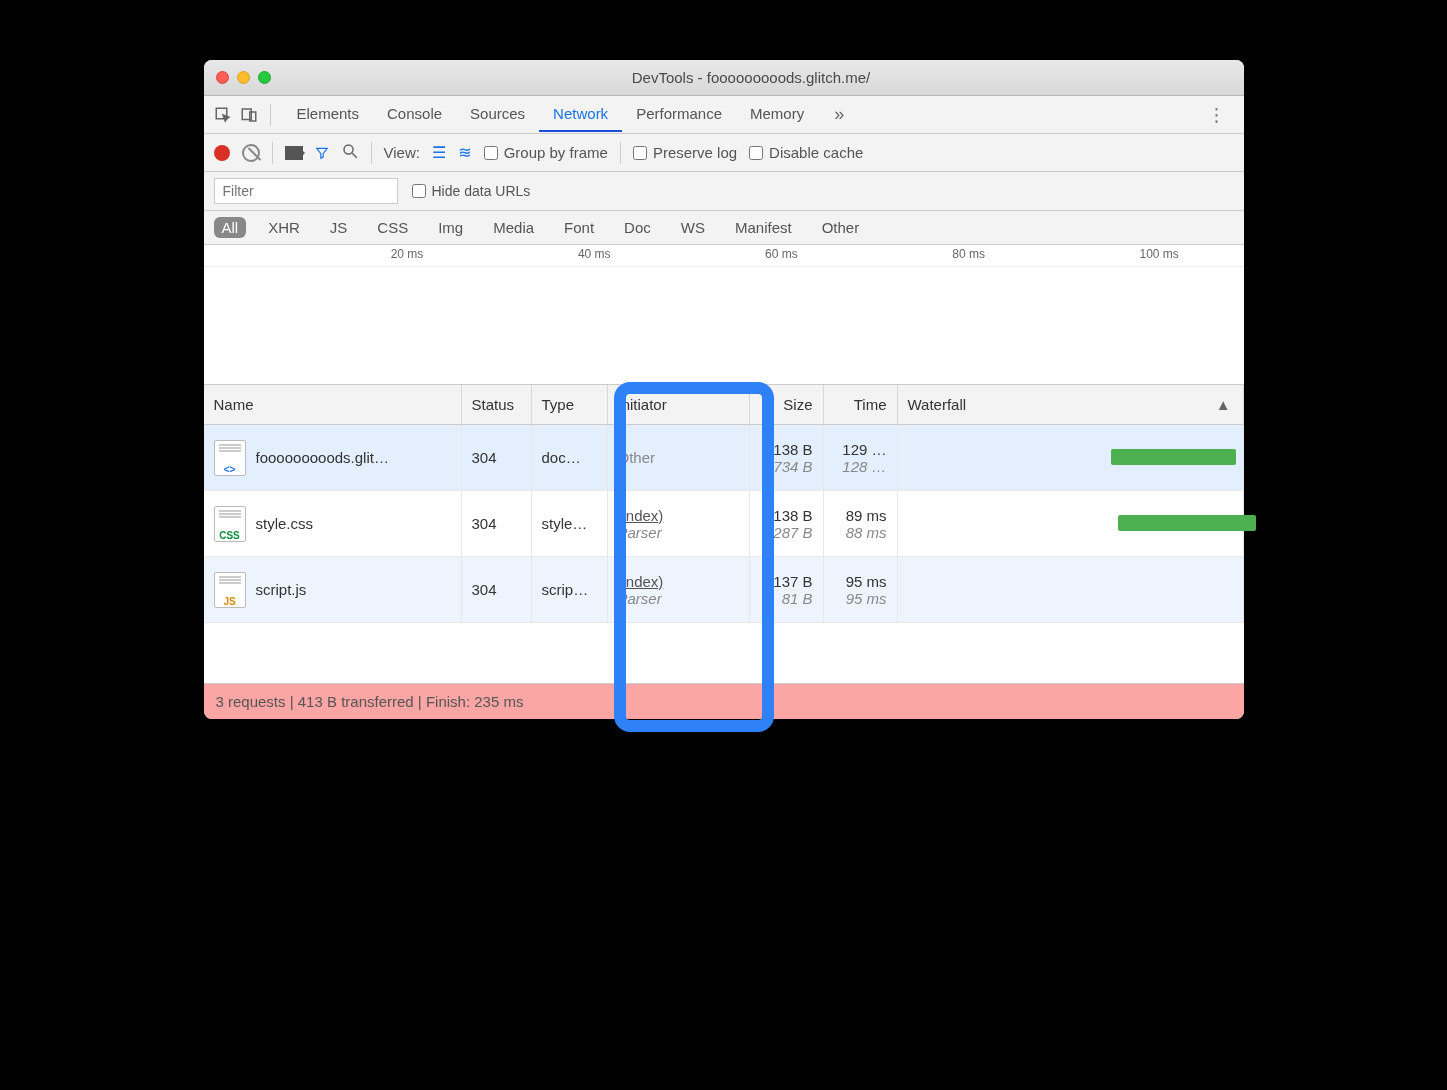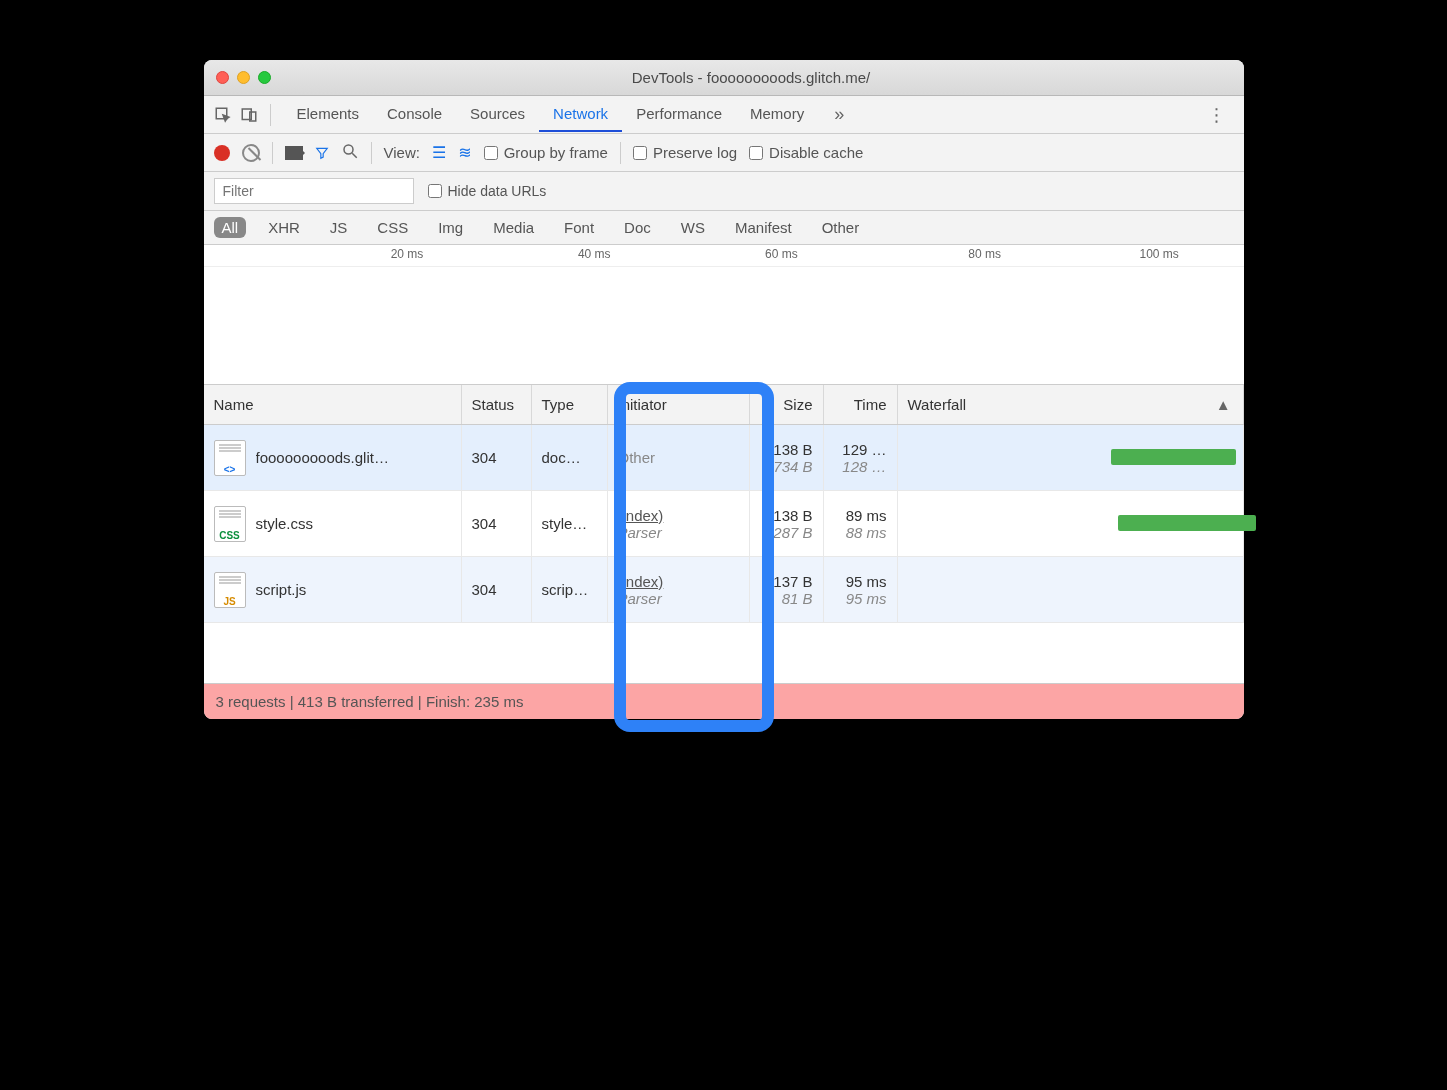--- a/index.html
+++ b/index.html
@@ -78,21 +78,21 @@
     .chk input { width:14px; height:14px; }
     .filterbar {
       background: #f3f3f3;
       border-bottom: 1px solid #ccc;
       padding: 6px 10px;
       display:flex;
       align-items:center;
       gap: 14px;
     }
     .filter-input {
-      width: 200px; height: 26px; border:1px solid #ccc;
+      width: 184px; height: 26px; border:1px solid #ccc;
       background:#fff; padding: 0 8px; font-size:14px; color:#999;
     }
     .filter-types {
       background: #f3f3f3;
       border-bottom: 1px solid #ccc;
       padding: 6px 10px;
       display:flex;
       align-items:center;
       gap: 14px;
       font-size:15px;
@@ -242,21 +242,21 @@
       <span class="type-pill">WS</span>
       <span class="type-pill">Manifest</span>
       <span class="type-pill">Other</span>
     </div>
 
   <div class="timeline">
     <div class="timeline-ruler" id="ticks-host">
         <div class="tick" style="left: 18%;">20 ms</div>
         <div class="tick" style="left: 36%;">40 ms</div>
         <div class="tick" style="left: 54%;">60 ms</div>
-        <div class="tick" style="left: 72%; margin-left: 16px;">80 ms</div>
+        <div class="tick" style="left: 72%;">80 ms</div>
         <div class="tick" style="left: 90%;">100 ms</div>
       </div>
   </div>
 
   <div class="table">
     <div class="thead">
       <div class="th col-name">Name</div>
       <div class="th col-status">Status</div>
       <div class="th col-type">Type</div>
       <div class="th col-init">Initiator</div>

